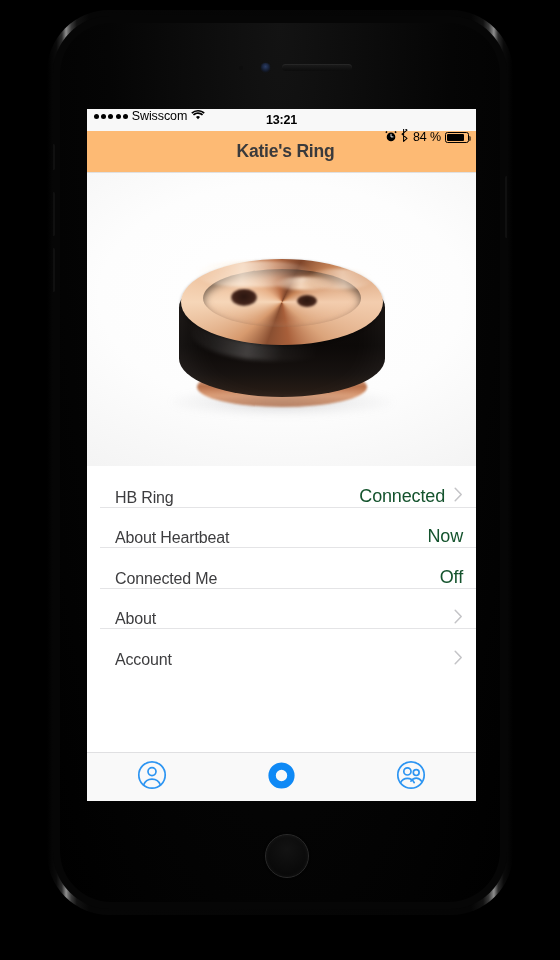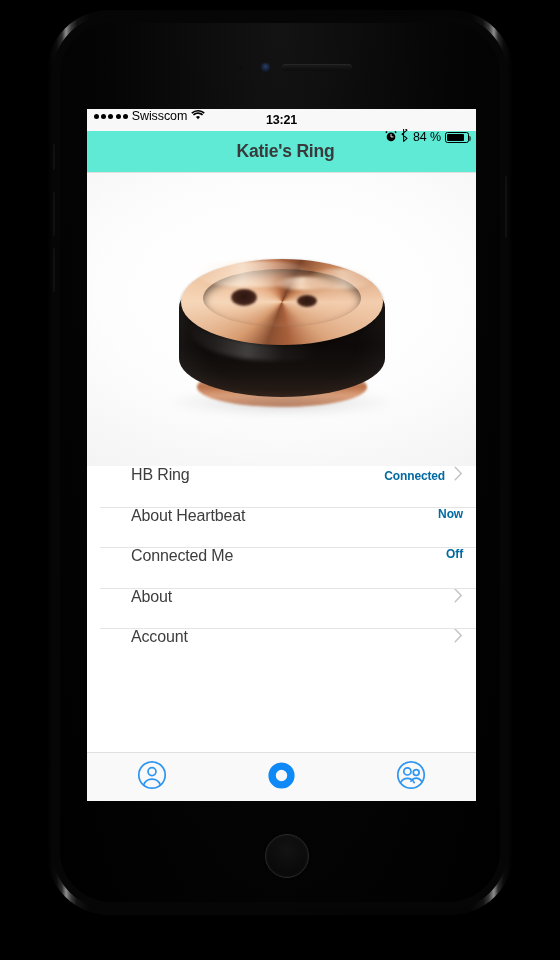--- a/index.html
+++ b/index.html
@@ -133,21 +133,21 @@
     width: 2px; height: 5px; border-radius: 0 1.5px 1.5px 0;
     background: rgba(0,0,0,.55);
   }
   .statusbattery > span {
     display: block; height: 100%; width: 84%; background: #000; border-radius: 1px;
   }
 
   
   #nav-bar {
     height: 42px;
-    background: #5eead4;
+    background: #fdba74;
     border-bottom: 1px solid #e0e0e0;
     display: flex; align-items: center; justify-content: center; padding-left: 8px;
   }
   #nav-title {
     font-size: 17.5px; font-weight: bold; color: #3a3a3c;
     letter-spacing: -.2px;
   }
 
   
   #hero {
@@ -259,34 +259,34 @@
     border-radius: 50% / 60%;
     background: linear-gradient(80deg, rgba(255,255,255,0) 0%, rgba(255,241,226,.55) 55%, rgba(255,255,255,0) 100%);
     filter: blur(1.8px);
   }
 
   
   #settings-list { background: #ffffff; }
   .row {
     position: relative;
     height: 40.6px;
-    display: flex; align-items: flex-start;
-    padding: 0 13px 0 44px;
+    display: flex; align-items: flex-end;
+    padding: 0 13px 0 28px;
   }
   .row + .row::before {
     content: ""; position: absolute;
     left: 13px; right: 0; top: 0; height: 1px;
     background: #e4e4e6;
   }
   .row-label { font-size: 16px; color: #3d3d3f; letter-spacing: -.15px; }
   .row-right {
     margin-left: auto;
     display: flex; align-items: center; gap: 9px;
   }
-  .row-value { font-size: 12px; color: #0369a1; letter-spacing: -.15px; font-weight: bold; }
+  .row-value { font-size: 18px; color: #14532d; letter-spacing: -.15px; }
   .chevron { display: block; }
   .rowbattery {
     position: relative; width: 40px; height: 18px;
     border: 1.6px solid #bdbdc0; border-radius: 3.5px;
     padding: 2px;
   }
   .rowbattery::after {
     content: ""; position: absolute; right: -4.6px; top: 5px;
     width: 3px; height: 7px; border-radius: 0 2px 2px 0;
     background: #c3c3c6;

